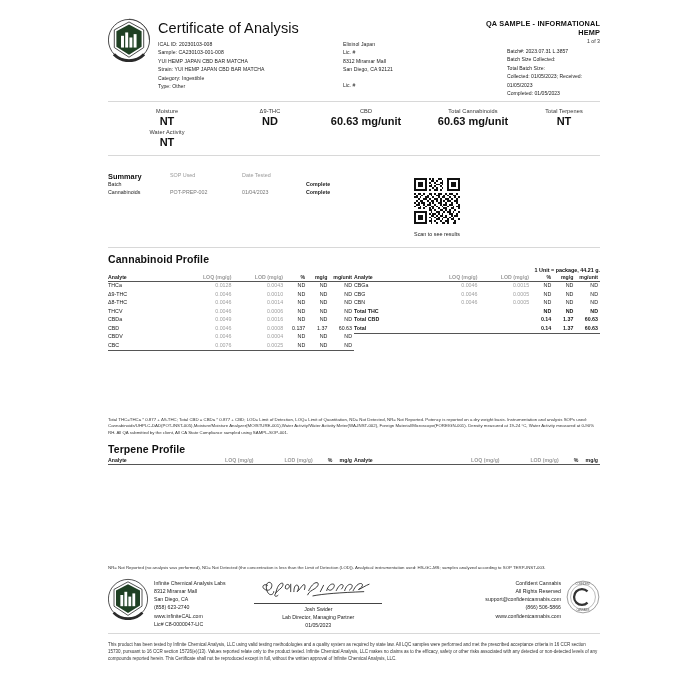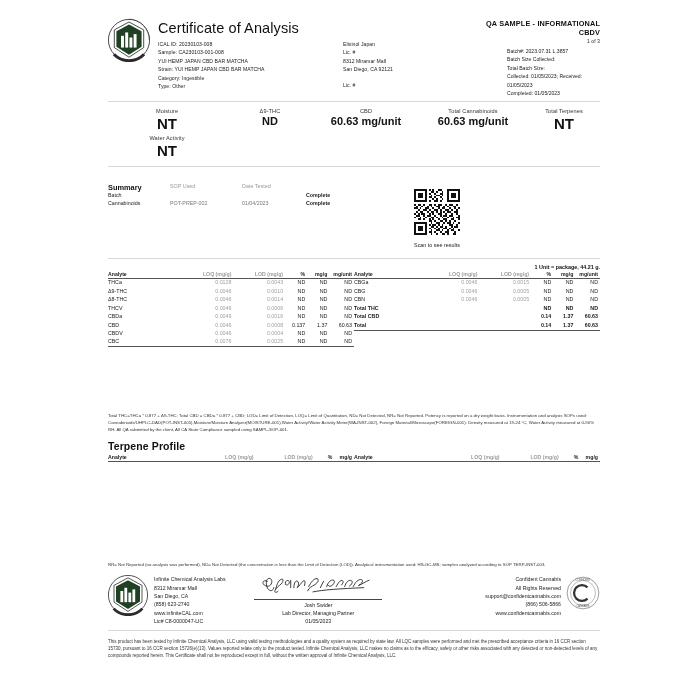--- a/index.html
+++ b/index.html
@@ -27,21 +27,21 @@
   .qa-line{font-size:7.3px;font-weight:700;letter-spacing:.15px;color:#111;}
   .page-of{font-size:5.2px;color:#333;margin-top:1px;}
   .batch{font-size:5.1px;line-height:1.65;color:#222;text-align:left;margin-top:3px;padding-left:44px;}
 
   .rule{height:1px;background:#d8d8d8;width:100%;}
 
   
   .band{display:flex;padding:6px 0 5px 0;}
   .band-cell{text-align:center;}
   .band-label{font-size:5.6px;color:#333;letter-spacing:.1px;}
-  .band-value{font-size:15px;font-weight:700;color:#111;line-height:1.35;}
+  .band-value{font-size:11px;font-weight:700;color:#111;line-height:1.35;}
   .band-value.big{font-size:11px;}
   .c-moist{width:118px;}
   .c-thc{width:88px;}
   .c-cbd{width:104px;}
   .c-total{width:110px;}
   .c-terp{width:72px;}
 
   
   .midwrap{display:flex;margin-top:16px;}
   .summary{width:260px;}
@@ -143,21 +143,21 @@
             <div>Lic. #</div>
             <div>8312 Miramar Mall</div>
             <div>San Diego, CA 92121</div>
             <div style="height:7px">&nbsp;</div>
             <div>Lic. #</div>
           </div>
         </div>
       </div>
     </div>
     <div class="hdr-right">
-      <div class="qa-line">QA SAMPLE - INFORMATIONAL CBDV</div>
+      <div class="qa-line">QA SAMPLE - INFORMATIONAL HEMP</div>
       <div class="page-of">1 of 3</div>
       <div class="batch">
         <div>Batch#: 2023.07.31 L.3857</div>
         <div>Batch Size Collected:</div>
         <div>Total Batch Size:</div>
         <div>Collected: 01/05/2023; Received: 01/05/2023</div>
         <div>Completed: 01/05/2023</div>
       </div>
     </div>
   </div>
@@ -379,20 +379,21 @@
           </g>
         </svg>
         <div class="qr-cap">Scan to see results</div>
       </div>
     </div>
   </div>
 
   <div class="rule" style="margin-top:10px"></div>
 
   <div style="margin-top:5px">
+    <div class="sect-title">Cannabinoid Profile</div>
     <div class="unitnote">1 Unit = package, 44.21 g.</div>
     <div class="tbl-wrap">
       <div class="half">
         <table class="dt">
           <colgroup>
                 <col class="col-an">
                 <col class="col-loq">
                 <col class="col-lod">
                 <col class="col-pct">
                 <col class="col-mgg">

